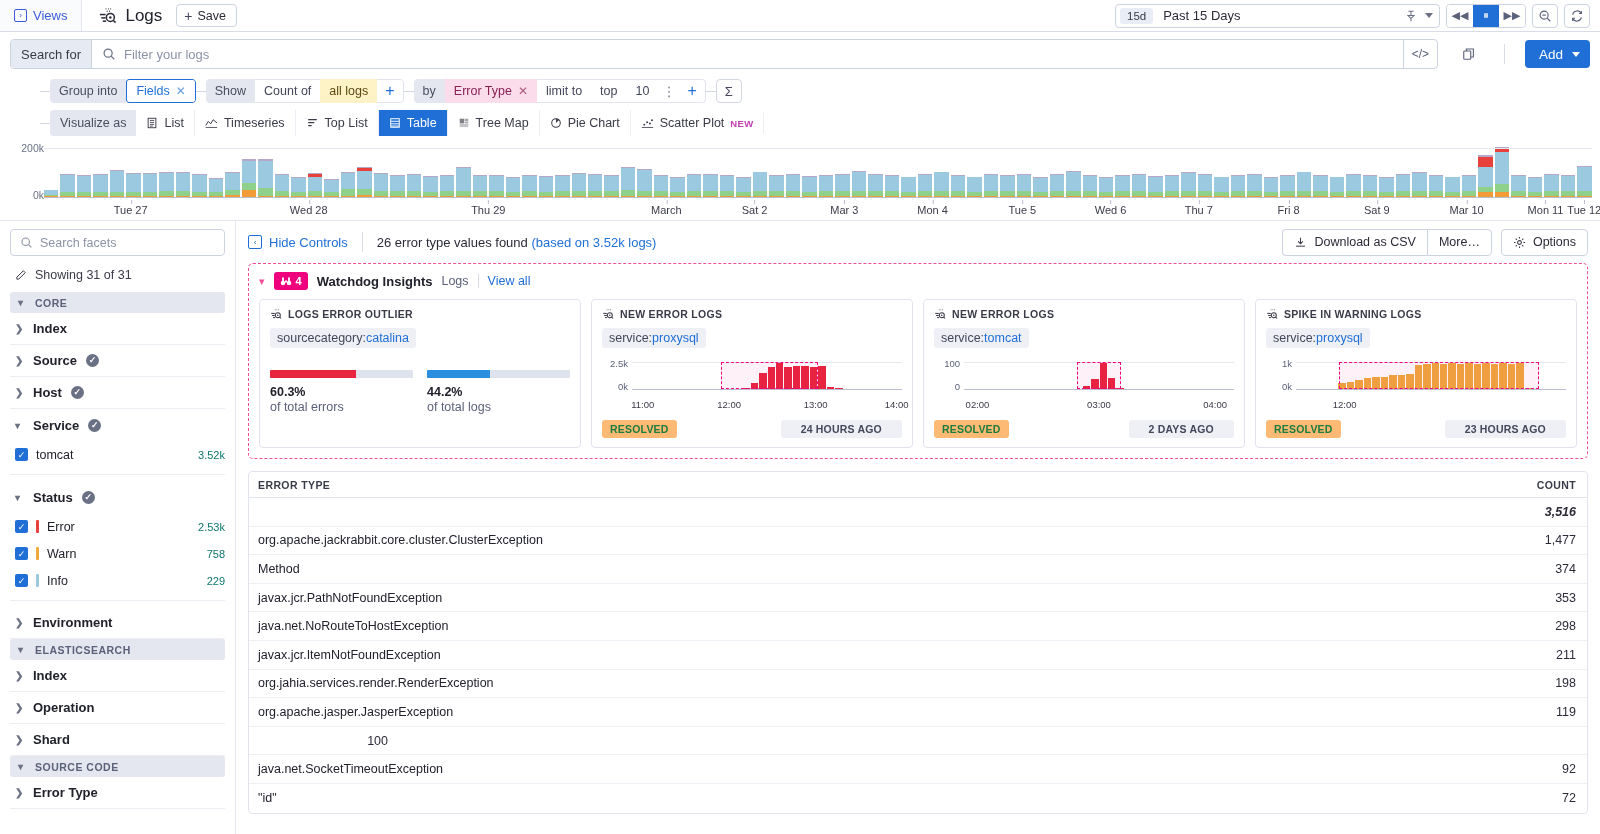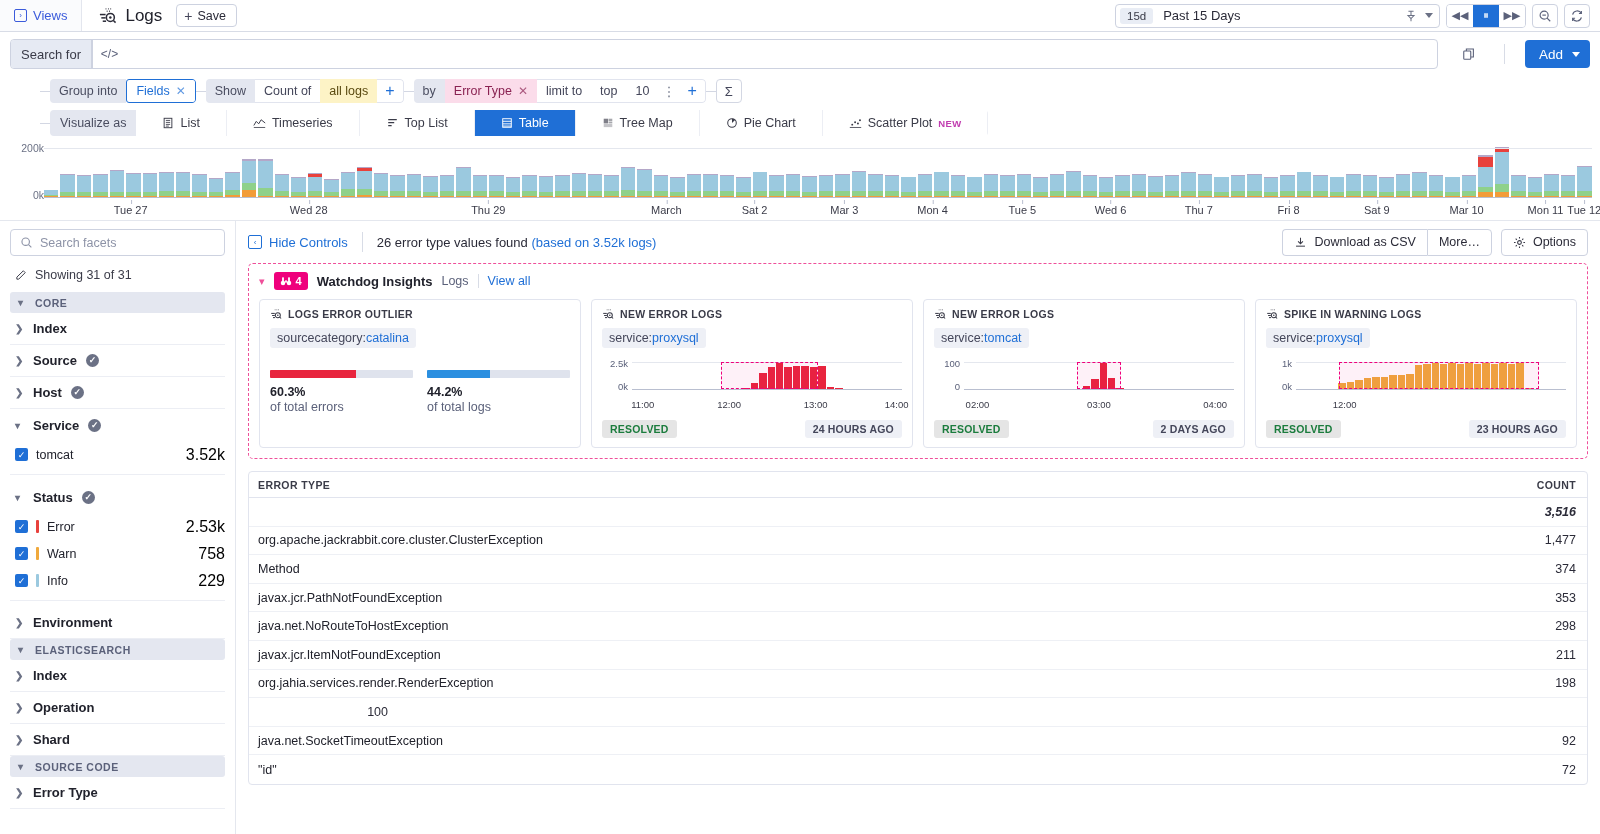--- a/index.html
+++ b/index.html
@@ -127,21 +127,21 @@
     width: 26px; height: 24px; border: 1px solid #d3d7e3; border-radius: 4px;
     display: flex; align-items: center; justify-content: center;
     background: #fff; color: #44465a; font-size: 13px; cursor: pointer;
   }
   .dots-v { letter-spacing: 0; color: #6b7185; font-size: 13px; padding: 0 4px; cursor: pointer; }
 
   
   .viz-group { display: flex; align-items: stretch; height: 26px; border-radius: 4px; overflow: hidden; }
   .viz-label { background: #e4e7f0; color: #4a4d60; display: flex; align-items: center; padding: 0 10px; font-size: 12.5px; }
   .viz-item {
-    display: flex; align-items: center; gap: 6px; padding: 0 26px;
+    display: flex; align-items: center; gap: 6px; padding: 0 10px;
     background: #fff; font-size: 12.5px; color: #3a3b48; cursor: pointer;
     border-right: 1px solid #eceef4;
   }
   .viz-item.sel { background: #1f6fd6; color: #fff; }
   .new-tag { color: #c13db0; font-size: 9.5px; font-weight: bold; letter-spacing: .3px; }
 
   
   .histwrap { height: 80px; min-height: 80px; position: relative; padding: 4px 20px 0 8px; }
   .hist-ylabels { position: absolute; left: 8px; top: 2px; width: 36px; height: 56px; font-size: 10.5px; color: #6b7185; }
   .hist-ylabels .top { position: absolute; top: 0; right: 0; }
@@ -186,21 +186,21 @@
   }
   .facet.nobord { border-bottom: none; }
   .chev { color: #6b7185; font-size: 10px; width: 9px; display: inline-block; }
   .check-circle {
     width: 13px; height: 13px; border-radius: 50%; background: #6b7185; color: #fff;
     font-size: 9px; display: flex; align-items: center; justify-content: center; line-height: 1;
   }
   .fval { display: flex; align-items: center; gap: 8px; height: 27px; padding-left: 5px; font-size: 12.5px; color: #21222c; cursor: pointer; }
   .cb { width: 13px; height: 13px; border-radius: 2px; background: #1f6fd6; color: #fff; font-size: 9px; display: flex; align-items: center; justify-content: center; }
   .swatch { width: 3px; height: 13px; border-radius: 1px; }
-  .fcount { margin-left: auto; color: #000000; font-size: 16px; }
+  .fcount { margin-left: auto; color: #0f766e; font-size: 11px; }
   .sep-line { height: 1px; background: #eceef4; margin: 6px 0; }
 
   
   .main { flex: 1; min-width: 0; display: flex; flex-direction: column; padding: 0 12px; overflow: hidden; }
   .ctrlbar { height: 42px; min-height: 42px; display: flex; align-items: center; gap: 0; }
   .hide-ctrl { display: flex; align-items: center; gap: 7px; color: #1f6fd6; font-size: 13px; cursor: pointer; }
   .hide-sq { width: 14px; height: 14px; border: 1px solid #1f6fd6; border-radius: 2px; display: flex; align-items: center; justify-content: center; font-size: 8px; }
   .found-txt { font-size: 13px; color: #2b2b38; }
   .found-txt a { color: #1f6fd6; text-decoration: none; }
   .ctrl-right { margin-left: auto; display: flex; align-items: center; gap: 9px; }
@@ -255,22 +255,22 @@
   }
   .spark-plot::before { content: ""; position: absolute; left: 0; right: 0; top: 0; height: 1px; background: #e4e7ee; }
   .sbar { flex: 1; min-width: 0; }
   .spark-hl {
     position: absolute; top: 0; bottom: 0; border: 1.5px dashed #ef007c;
     background: rgba(239,0,124,.055); pointer-events: none;
   }
   .spark-x { display: flex; margin-left: 30px; font-size: 9.5px; color: #3a3b48; margin-top: 1px; position: relative; height: 12px; }
   .spark-x span { position: absolute; transform: translateX(-50%); }
   .card-foot { display: flex; align-items: center; margin-top: 9px; }
-  .resolved { background: #e5e5e5; color: #1b7c3d; font-size: 10.5px; font-weight: bold; padding: 3px 8px; border-radius: 3px; letter-spacing: .2px; }
-  .ago { margin-left: auto; background: #eef0f6; color: #44465a; font-size: 10.5px; font-weight: bold; padding: 3px 8px; border-radius: 3px; letter-spacing: .2px; }
+  .resolved { background: #fdba74; color: #1b7c3d; font-size: 10.5px; font-weight: bold; padding: 3px 8px; border-radius: 3px; letter-spacing: .2px; }
+  .ago { margin-left: auto; background: #eef0f6; color: #44465a; font-size: 10.5px; font-weight: bold; padding: 3px 20px; border-radius: 3px; letter-spacing: .2px; }
 
   
   .tbl { border: 1px solid #e1e4ee; border-radius: 4px; overflow: hidden; background: #fff; }
   .tbl-head { display: flex; height: 26px; align-items: center; border-bottom: 1px solid #e1e4ee; font-size: 10.5px; font-weight: bold; letter-spacing: .4px; color: #3a3b48; }
   .th-l { padding-left: 9px; flex: 1; }
   .th-r { padding-right: 11px; text-align: right; width: 150px; }
   .trow { display: flex; height: 28.6px; align-items: center; border-bottom: 1px solid #eef0f5; font-size: 12.5px; color: #21222c; cursor: pointer; }
   .trow:last-child { border-bottom: none; }
   .td-l { padding-left: 9px; flex: 1; overflow: hidden; text-overflow: ellipsis; white-space: nowrap; }
   .td-r { padding-right: 11px; text-align: right; width: 150px; color: #2b2b38; }
@@ -338,20 +338,27 @@
             <path d="M13 2.2V5.2H10.2" fill="none" stroke="#5b617a" stroke-width="1.3"></path>
             <path d="M3 13.6V10.6H5.8" fill="none" stroke="#5b617a" stroke-width="1.3"></path>
           </svg>
       </div>
     </div>
   </div>
 
   <div class="searchrow">
     <div class="searchbox">
       <div class="search-for">Search for</div>
+      <div class="search-input-wrap">
+        <svg width="14" height="14" viewBox="0 0 16 16">
+            <circle cx="7" cy="7" r="4.6" fill="none" stroke="#6b7185" stroke-width="1.4"></circle>
+            <line x1="10.5" y1="10.5" x2="14" y2="14" stroke="#6b7185" stroke-width="1.4"></line>
+          </svg>
+        <input class="search-input" value="" placeholder="Filter your logs" style="">
+      </div>
       <div class="code-btn">&lt;/&gt;</div>
     </div>
     <div class="copy-btn">
       <svg width="14" height="14" viewBox="0 0 16 16">
           <rect x="2" y="4.5" width="8" height="9.5" fill="none" stroke="#5b617a" stroke-width="1.25" rx="1"></rect>
           <path d="M5 4.5V2.2h8v9.3h-2.6" fill="none" stroke="#5b617a" stroke-width="1.25"></path>
         </svg>
     </div>
     <div class="vsep"></div>
     <button class="add-btn">
@@ -1450,20 +1457,24 @@
             </div>
             <div class="trow">
               <div class="td-l">javax.jcr.ItemNotFoundException</div>
               <div class="td-r">211</div>
             </div>
             <div class="trow">
               <div class="td-l">org.jahia.services.render.RenderException</div>
               <div class="td-r">198</div>
             </div>
             <div class="trow">
+              <div class="td-l">org.apache.jasper.JasperException</div>
+              <div class="td-r">119</div>
+            </div>
+            <div class="trow">
               <div class="td-r">100</div>
             </div>
             <div class="trow">
               <div class="td-l">java.net.SocketTimeoutException</div>
               <div class="td-r">92</div>
             </div>
             <div class="trow">
               <div class="td-l">"id"</div>
               <div class="td-r">72</div>
             </div>

